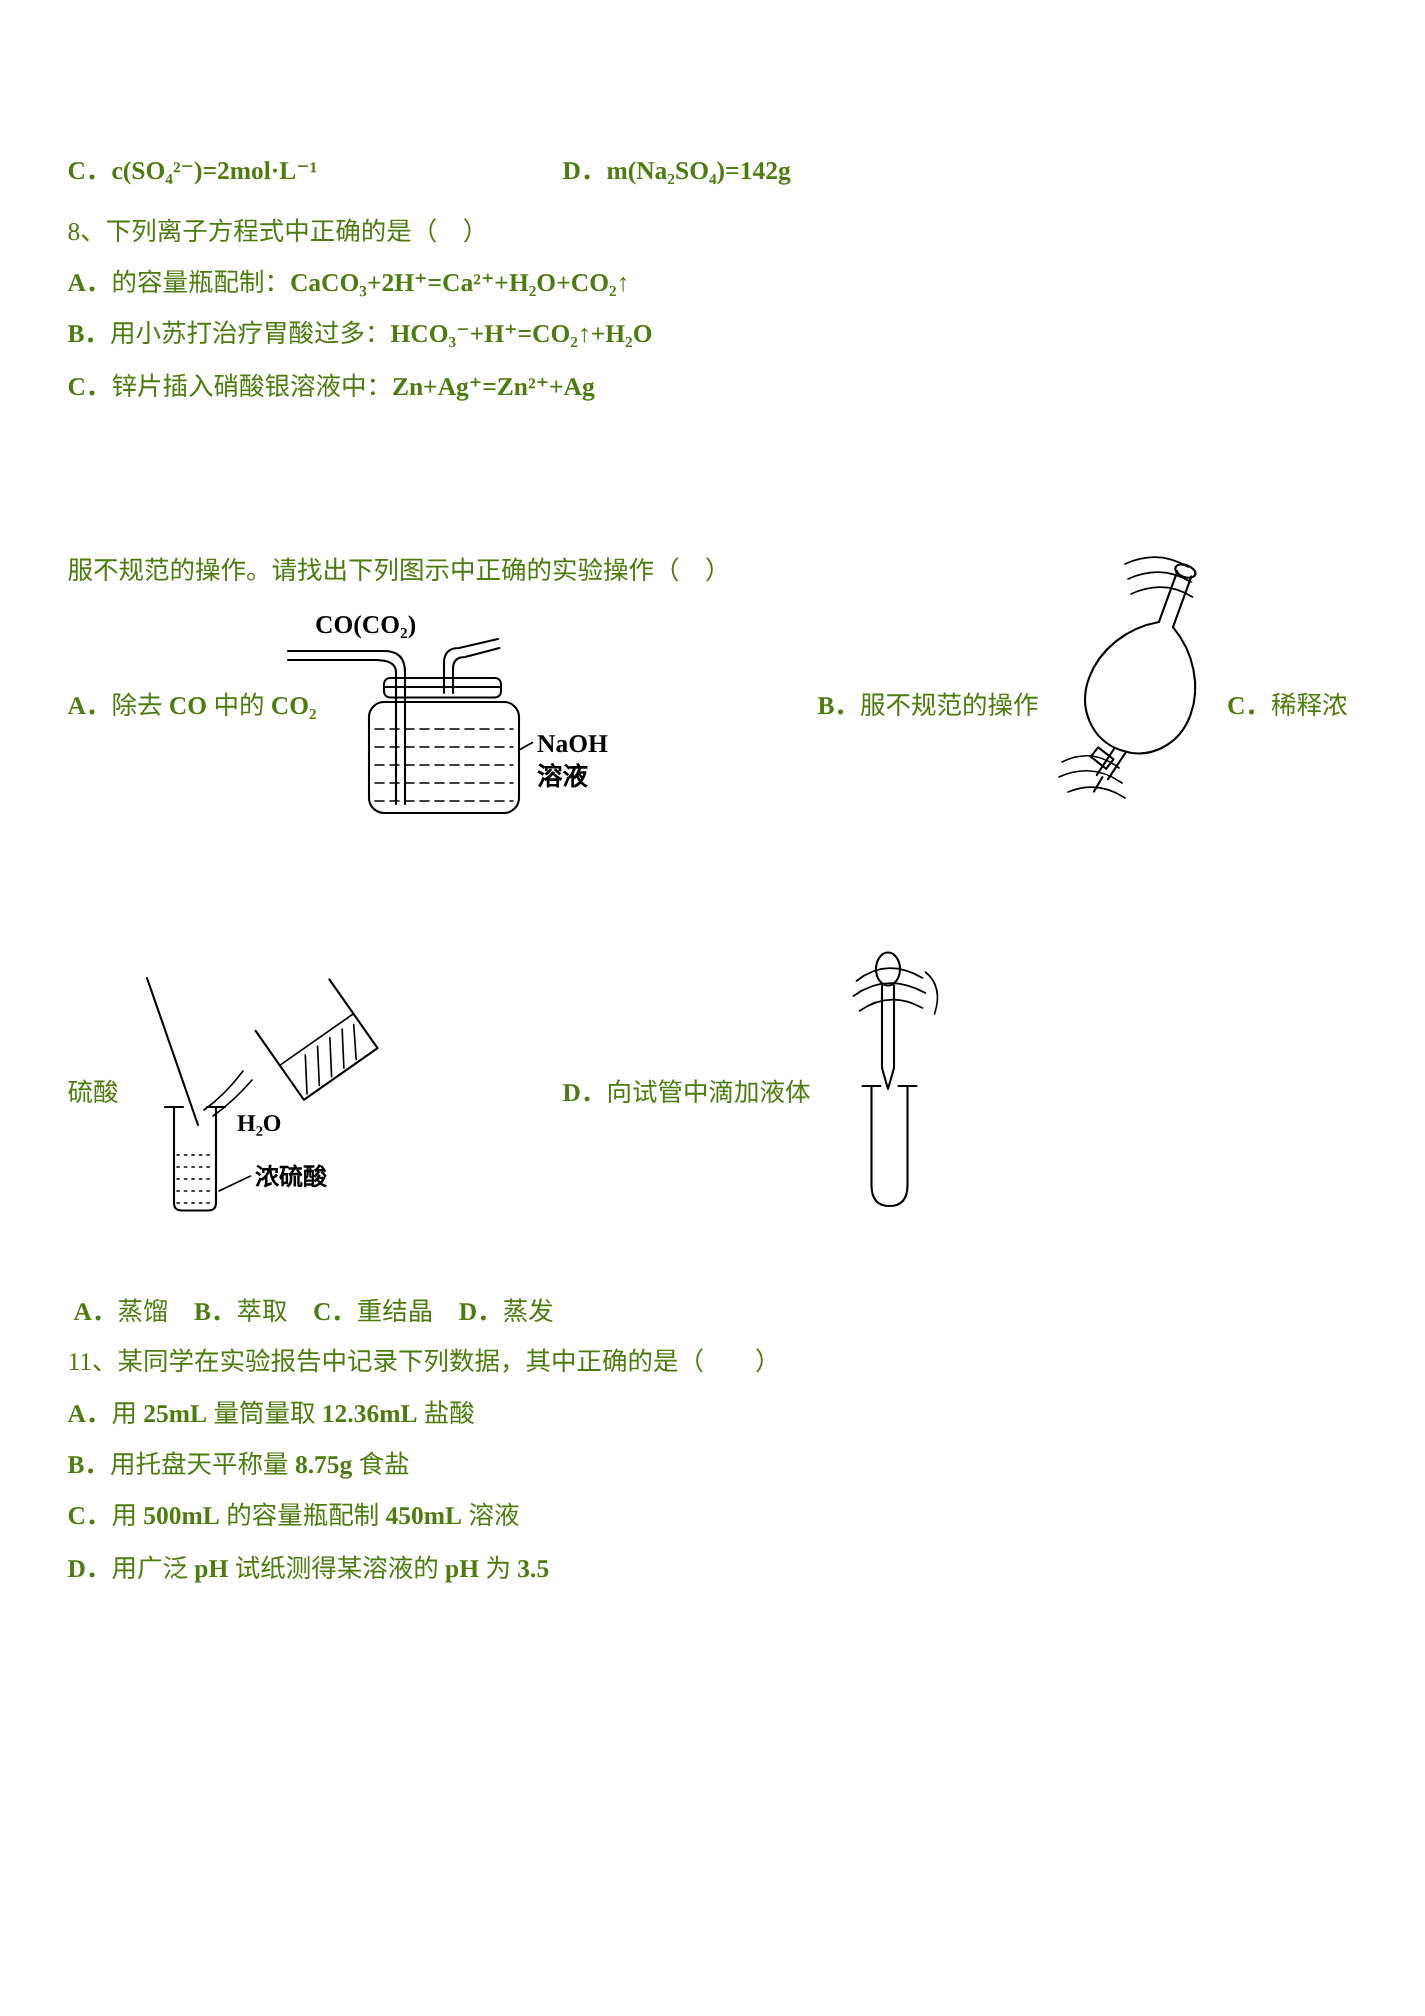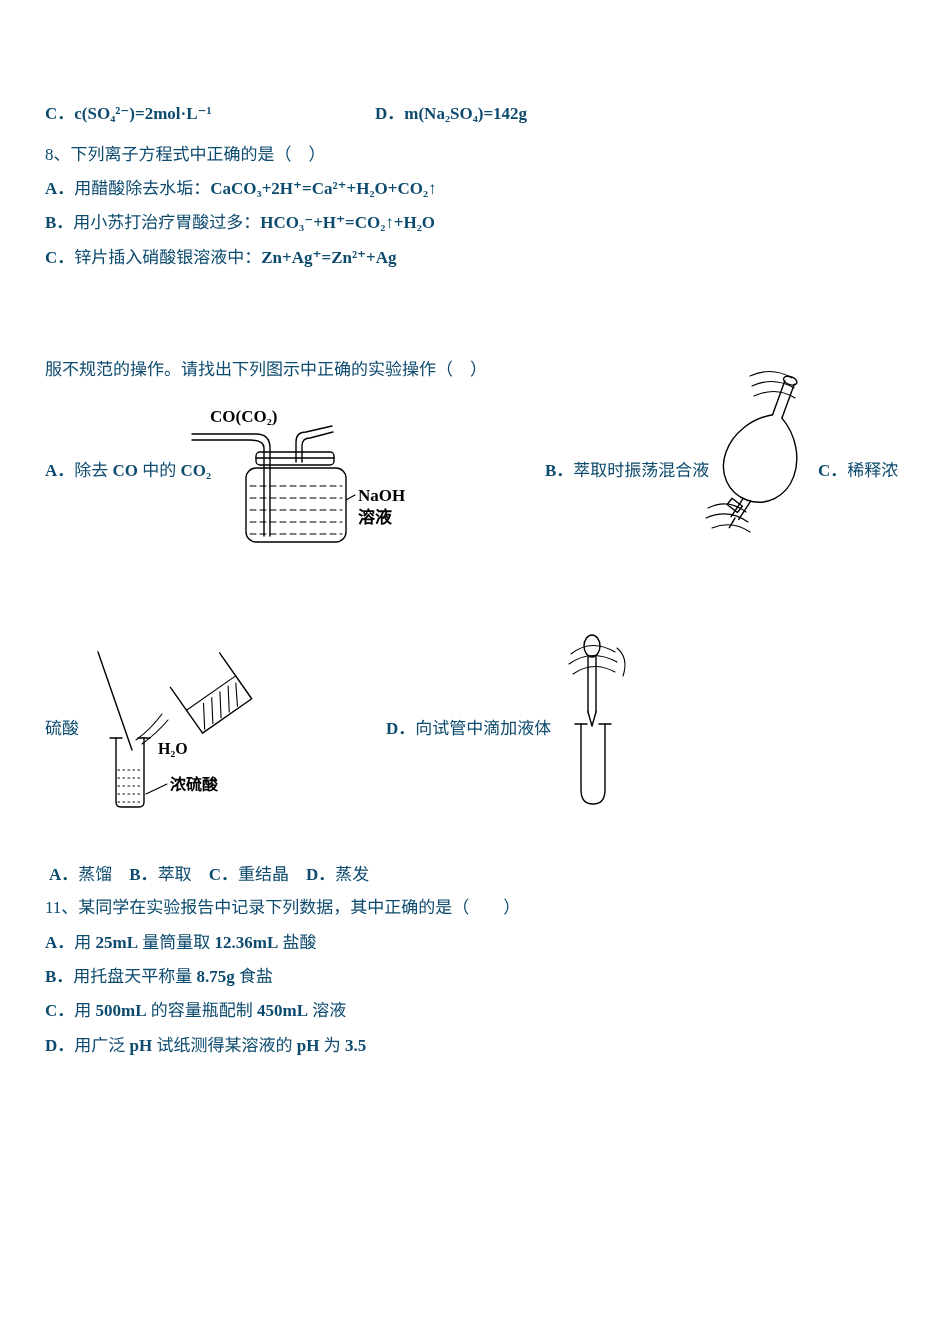--- a/index.html
+++ b/index.html
@@ -1,44 +1,44 @@
 <!DOCTYPE html>
 <html lang="zh-CN"><head>
 <meta charset="utf-8">
 <style>
   * { margin:0; padding:0; box-sizing:border-box; }
   html,body { background:#ffffff; }
   .page {
     position:relative; width:950px; height:1080px; background:#fff;
     font-family:"Liberation Serif","DejaVu Serif",serif;
-    font-size:17px; color:#0c4a6e; overflow:hidden;
+    font-size:17px; color:#4d7c0f; overflow:hidden;
   }
   .abs { position:absolute; white-space:nowrap; }
   .bold { font-weight:bold; }
   svg.diagram { position:absolute; overflow:visible; }
   .stroke { fill:none; stroke:#000; stroke-width:1.4; stroke-linecap:round; stroke-linejoin:round; }
   .thin { stroke-width:1.1; }
   .dash { stroke-dasharray:6 4; }
   .dots { stroke-dasharray:1.5 3.5; }
   svg text { font-family:"Liberation Serif","DejaVu Serif",serif; fill:#000; }
 </style>
 </head>
 <body>
 
 <div class="page">
 
   <div class="abs" style="left:45px;top:99px"><span class="bold">C．c(SO₄²⁻)=2mol·L⁻¹</span></div>
   <div class="abs" style="left:375px;top:99px"><span class="bold">D．m(Na₂SO₄)=142g</span></div>
 
   <div class="abs" style="left:45px;top:140px">8、下列离子方程式中正确的是（　）</div>
-  <div class="abs" style="left:45px;top:174px"><span class="bold">A．</span><span>用醋酸除去水垢：</span><span class="bold">CaCO₃+2H⁺=Ca²⁺+H₂O+CO₂↑</span></div>
+  <div class="abs" style="left:45px;top:174px"><span class="bold">A．</span><span>的容量瓶配制：</span><span class="bold">CaCO₃+2H⁺=Ca²⁺+H₂O+CO₂↑</span></div>
   <div class="abs" style="left:45px;top:243px"><span class="bold">C．</span><span>锌片插入硝酸银溶液中：</span><span class="bold">Zn+Ag⁺=Zn²⁺+Ag</span></div>
   <div class="abs" style="left:45px;top:208px"><span class="bold">B．</span><span>用小苏打治疗胃酸过多：</span><span class="bold">HCO₃⁻+H⁺=CO₂↑+H₂O</span></div>
 
-  <div class="abs" style="left:45px;top:355px">服不规范的操作。请找出下列图示中正确的实验操作（　）</div>
+  <div class="abs" style="left:45px;top:366px">服不规范的操作。请找出下列图示中正确的实验操作（　）</div>
 
   <svg class="diagram" style="left:190px;top:400px" width="260" height="155" viewBox="0 0 260 155">
     <text x="20" y="22" font-size="17" font-weight="bold">CO(CO₂)</text>
     <g class="stroke">
       <path d="M2,34 H66 Q80,34 80,48 V136"></path>
       <path d="M2,40 H60 Q74,40 74,48 V136"></path>
     </g>
     <g class="stroke">
       <path d="M106,62 V42 Q106,32 116,32 L142,26"></path>
       <path d="M112,62 V46 Q112,38 120,38 L143,32"></path>
@@ -48,21 +48,21 @@
       <path d="M66,58 H144"></path>
     </g>
     <rect class="stroke" x="56" y="68" width="100" height="74" rx="10"></rect>
     <path class="stroke dash thin" d="M60,86 H152 M60,98 H152 M60,110 H152 M60,122 H152 M60,134 H152"></path>
     <path class="stroke thin" d="M156,100 L165,95"></path>
     <text x="168" y="101" font-size="17" font-weight="bold">NaOH</text>
     <text x="168" y="123" font-size="17" font-weight="bold">溶液</text>
   </svg>
 
   <div class="abs" style="left:45px;top:456px"><span class="bold">A．</span><span>除去 </span><span class="bold">CO</span><span> 中的 </span><span class="bold">CO₂</span></div>
-  <div class="abs" style="left:545px;top:456px"><span class="bold">B．</span><span>萃取时振荡混合液</span></div>
+  <div class="abs" style="left:545px;top:456px"><span class="bold">B．</span><span>服不规范的操作</span></div>
   <div class="abs" style="left:818px;top:456px"><span class="bold">C．</span><span>稀释浓</span></div>
 
   <svg class="diagram" style="left:680px;top:368px" width="160" height="175" viewBox="0 0 160 175">
     <g class="stroke" transform="rotate(20 80 90)">
       <ellipse cx="82" cy="7" rx="7" ry="4"></ellipse>
       <path d="M77,9 V45 M87,9 V45"></path>
       <path d="M77,45 C 58,56 46,76 46,96 C 46,118 62,134 82,134 C 102,134 118,118 118,96 C 118,76 106,56 87,45"></path>
       <path d="M78,134 L73,155 M86,134 L81,155"></path>
       <rect x="66" y="139" width="13" height="8" transform="rotate(18 72 143)"></rect>
       <path d="M77,155 L75,166"></path>
@@ -92,21 +92,21 @@
     <g class="stroke">
       <path d="M46,88 L46,152 Q46,157 51,157 L69,157 Q74,157 74,152 L74,88"></path>
       <path d="M40,88 H52 M68,88 H80"></path>
       <path class="dots thin" d="M48,120 H72 M48,128 H72 M48,136 H72 M48,144 H72 M48,152 H72"></path>
     </g>
     <path class="stroke thin" d="M76,144 L97,134"></path>
     <text x="88" y="104" font-size="16" font-weight="bold">H₂O</text>
     <text x="100" y="140" font-size="16" font-weight="bold">浓硫酸</text>
   </svg>
 
-  <div class="abs" style="left:386px;top:714px"><span class="bold">D．</span><span>向试管中滴加液体</span></div>
+  <div class="abs" style="left:375px;top:714px"><span class="bold">D．</span><span>向试管中滴加液体</span></div>
 
   <svg class="diagram" style="left:535px;top:630px" width="110" height="182" viewBox="0 0 110 182">
     <ellipse class="stroke" cx="57" cy="16" rx="8" ry="11"></ellipse>
     <g class="stroke thin">
       <path d="M36,24 Q56,8 80,22"></path>
       <path d="M34,34 Q56,18 82,32"></path>
       <path d="M38,44 Q58,30 80,42"></path>
       <path d="M82,18 Q94,28 88,46"></path>
     </g>
     <g class="stroke">

